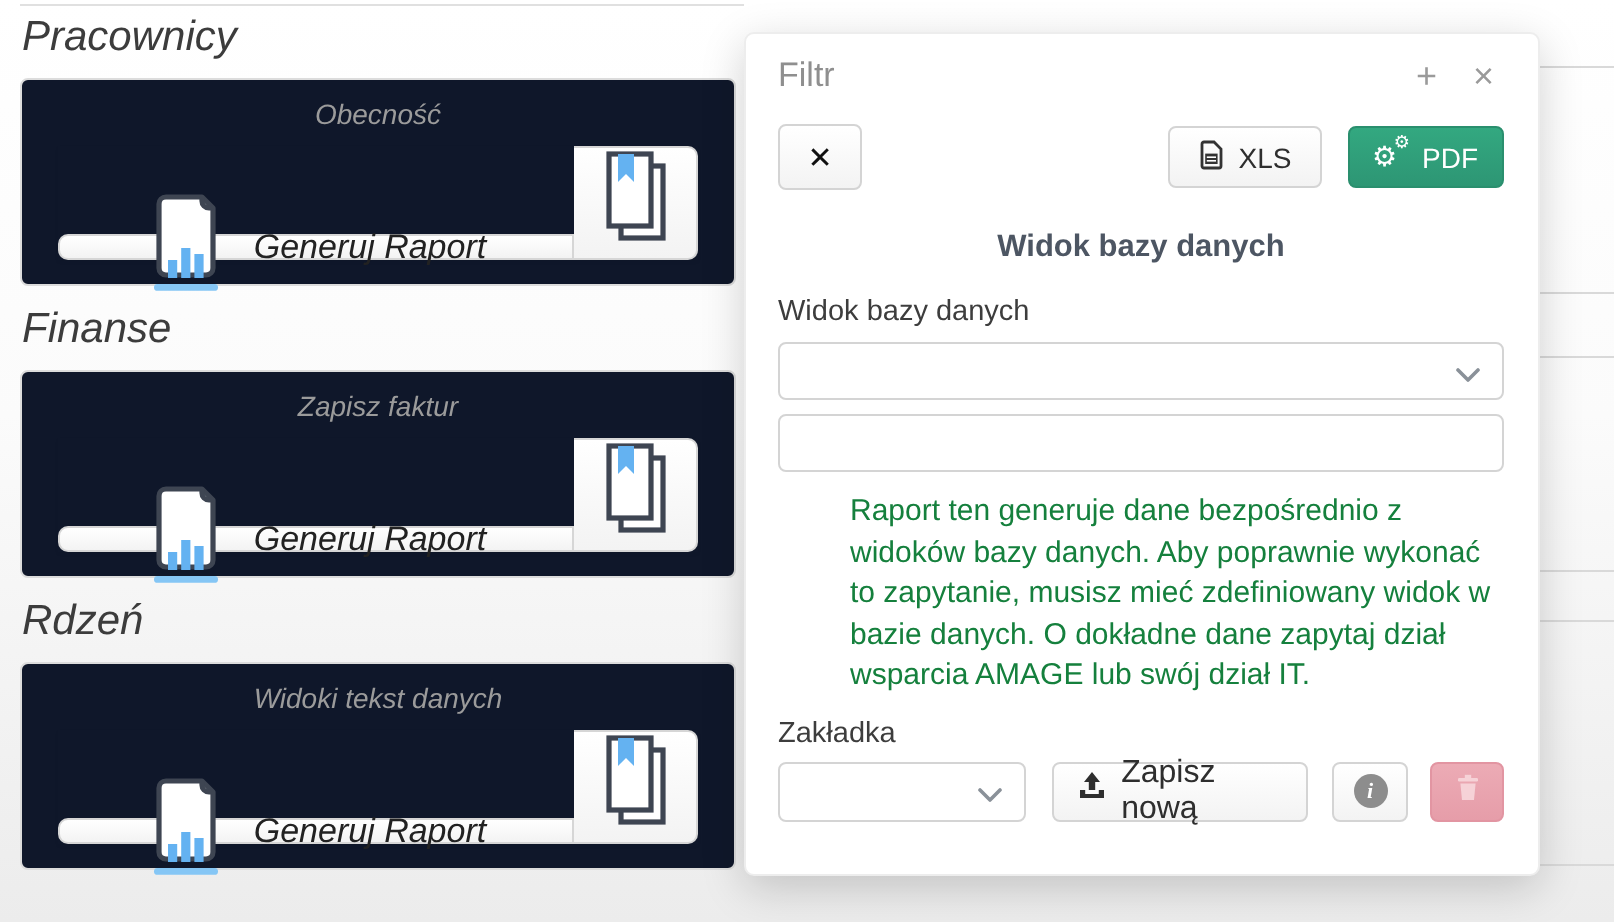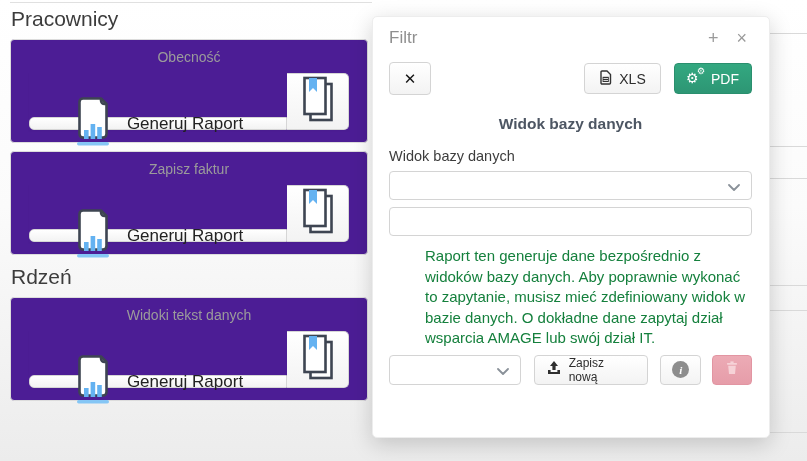--- a/index.html
+++ b/index.html
@@ -5,25 +5,25 @@
   html,body{margin:0;padding:0;}
   body{
     width:807px;height:461px;overflow:hidden;position:relative;
     font-family:"Liberation Sans","DejaVu Sans",sans-serif;
     background:linear-gradient(180deg,#ffffff 0%,#fbfbfb 45%,#ececec 100%);
   }
   .top-rule{position:absolute;left:10px;top:2px;width:362px;height:1px;background:#e0e0e0;}
   .bg-line{position:absolute;left:750px;width:57px;height:1px;background:#d9d9d9;z-index:2;}
 
   
-  .left-col{position:absolute;left:10px;top:5px;width:358px;z-index:3;}
+  .left-col{position:absolute;left:10px;top:5px;width:358px;z-index:3;font-style:italic;}
   .section{margin-bottom:8px;}
   .section-title{font-size:21px;line-height:28px;font-weight:300;color:#3c3c3c;margin:0 0 6px 1px;}
   .card{
-    box-sizing:border-box;height:104px;background:#4c1d95;border:1px solid #dcdcdc;
+    box-sizing:border-box;height:104px;background:#0f172a;border:1px solid #dcdcdc;
     border-radius:4px;padding:7px 18px 12px;
   }
   .card-title{text-align:center;color:#9b9b9b;font-size:14px;line-height:17px;margin:2px 0 7px;}
   .btn-group{display:flex;height:57px;box-shadow:0 1px 2px rgba(0,0,0,0.04);}
   .gbtn{
     background:linear-gradient(#ffffff,#f3f3f3);border:1px solid #d6d6d6;
     display:flex;align-items:center;justify-content:center;cursor:pointer;box-sizing:border-box;
   }
   .gbtn-main{flex:1;gap:14px;border-radius:5px 0 0 5px;font-size:17px;color:#222;margin-top:44px;}
   .gbtn-copy{width:62px;border-left:none;border-radius:0 5px 5px 0;}
@@ -64,21 +64,21 @@
   .select .val{flex:1;}
   .text-input{
     margin-top:7px;box-sizing:border-box;width:100%;height:29px;border:1px solid #d4d4d4;
     border-radius:4px;padding:0 10px;font-size:14px;color:#333;outline:none;
     font-family:"Liberation Sans","DejaVu Sans",sans-serif;
   }
   .description{margin-top:10px;font-size:15px;line-height:20.5px;color:#15803d;margin-left:36px;}
   .bookmark-label{margin-top:10px;font-size:14.5px;color:#3d3d3d;}
   .bookmark-row{margin-top:6px;display:flex;align-items:center;}
   .select-bookmark{width:133px;margin-top:0;height:30px;}
-  .btn-save{height:30px;padding:0 12px;gap:8px;margin-left:13px;font-size:12px;}
+  .btn-save{height:30px;padding:0 12px;gap:8px;margin-left:13px;font-size:16px;}
   .btn-info{width:42px;height:30px;margin-left:12px;}
   .info-circle{
     width:17px;height:17px;border-radius:50%;background:#8d8d8d;color:#fff;
     font-size:11px;font-weight:bold;display:flex;align-items:center;justify-content:center;
     font-family:"Liberation Serif",serif;font-style:italic;
   }
   .btn-trash{
     width:40px;height:30px;margin-left:11px;border:1px solid #e295a2;
     background:linear-gradient(#ecabb5,#e69da9);
   }
@@ -122,20 +122,21 @@
               <rect x="6.5" y="3" width="21" height="36" fill="#fff" stroke="#3e4552" stroke-width="2.6"></rect>
               <polygon points="11,3 19,3 19,17 15,13 11,17" fill="#64b2f1"></polygon>
             </svg>
           </span>
         </div>
       </div>
     </div>
   </div>
 
   <div class="section">
+    <div class="section-title">Finanse</div>
     <div class="card">
       <div class="card-title">Zapisz faktur</div>
       <div class="btn-group">
         <div class="gbtn gbtn-main">
           <span>
             <svg width="40" height="50" viewBox="0 0 40 50">
               <path d="M28 2.5 L10 2.5 C8 2.5 6.5 4 6.5 6 L6.5 38 C6.5 40 8 41.5 10 41.5 L30 41.5 C32 41.5 33.5 40 33.5 38 L33.5 8 Z" fill="#fff" stroke="#3e4552" stroke-width="2.6" stroke-linejoin="round"></path>
               <path d="M28 2.5 L28 4.5 C28 6.5 29.5 8 31.5 8 L33.5 8" fill="none" stroke="#3e4552" stroke-width="2.6"></path>
               <rect x="11" y="34" width="4.6" height="9" fill="#64b2f1"></rect>
               <rect x="17.6" y="28" width="4.6" height="15" fill="#64b2f1"></rect>
@@ -236,20 +237,21 @@
         <svg width="12" height="7" viewBox="0 0 12 7">
             <polyline points="1,1 6,6 11,1" fill="none" stroke="#8a9199" stroke-width="1.8" stroke-linecap="round" stroke-linejoin="round"></polyline>
           </svg>
       </span>
     </div>
 
     <input class="text-input" type="text" value="" style="">
 
     <div class="description">Raport ten generuje dane bezpośrednio z widoków bazy danych. Aby poprawnie wykonać to zapytanie, musisz mieć zdefiniowany widok w bazie danych. O dokładne dane zapytaj dział wsparcia AMAGE lub swój dział IT.</div>
 
+    <div class="bookmark-label">Zakładka</div>
     <div class="bookmark-row">
       <div class="select select-bookmark">
         <span class="val"></span>
         <span>
           <svg width="12" height="7" viewBox="0 0 12 7">
               <polyline points="1,1 6,6 11,1" fill="none" stroke="#8a9199" stroke-width="1.8" stroke-linecap="round" stroke-linejoin="round"></polyline>
             </svg>
         </span>
       </div>
       <div class="btn btn-save">

